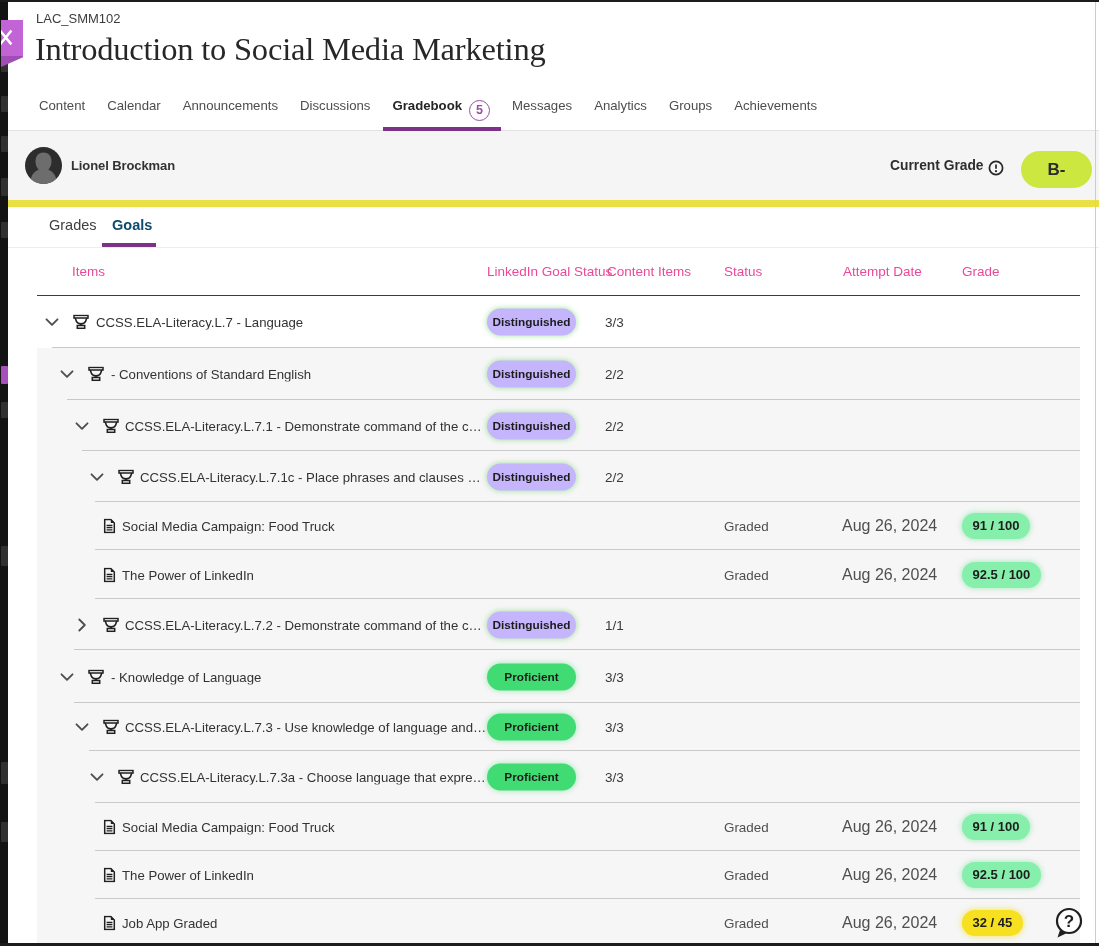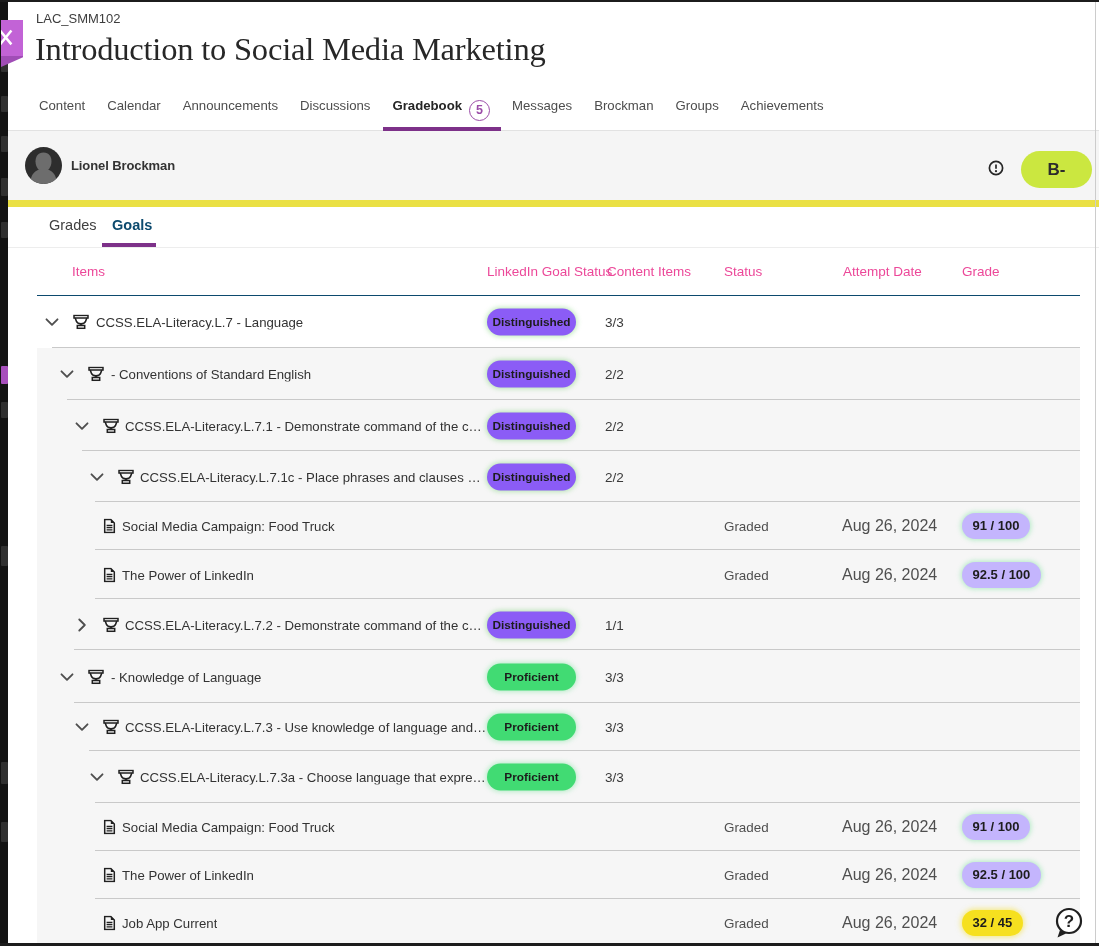--- a/index.html
+++ b/index.html
@@ -62,63 +62,64 @@
   .row { position:relative; width:1043px; }
   .row.n { background:#f6f6f6; }
   .row .bt { position:absolute; top:-1px; right:0; height:1px; background:#c9c9c9; }
   .row svg.chev { position:absolute; top:50%; transform:translateY(-50%); }
   .row svg.chev.r { transform:translateY(-50%) rotate(-90deg); }
   .row svg.ic { position:absolute; top:50%; transform:translateY(-50%); }
   .row .nm { position:absolute; top:50%; transform:translateY(-50%); font-size:13.2px; color:#333;
     white-space:nowrap; overflow:hidden; text-overflow:ellipsis; }
   .pill { position:absolute; left:450px; top:50%; transform:translateY(-50%); width:89px; height:27px;
     border-radius:14px; text-align:center; line-height:27px; font-size:11.8px; font-weight:bold; color:#1c1c1c; }
-  .pill.dist { background:#8b5cf6; box-shadow:0 0 5px 1px rgba(70,195,62,.38); }
+  .pill.dist { background:#c4b5fd; box-shadow:0 0 5px 1px rgba(70,195,62,.38); }
   .pill.prof { background:#41db73; box-shadow:0 0 5px 1px rgba(65,219,115,.38); }
   .cnt { position:absolute; left:568px; top:50%; transform:translateY(-50%); font-size:13.5px; color:#3a3a3a; }
   .stat { position:absolute; left:687px; top:50%; transform:translateY(-50%); font-size:13.4px; color:#4f4f4f; }
   .adate { position:absolute; left:805px; top:50%; transform:translateY(-50%); font-size:16px; color:#4f4f4f; }
   .gpill { position:absolute; left:925px; top:50%; transform:translateY(-50%); height:26px; border-radius:13px;
     padding:0 10.5px; line-height:26px; font-size:13px; font-weight:bold; color:#1d1d1d; white-space:nowrap; }
-  .gpill.g { background:#c4b5fd; box-shadow:0 0 5px 1px rgba(65,219,115,.38); }
+  .gpill.g { background:#86efac; box-shadow:0 0 5px 1px rgba(65,219,115,.38); }
   .gpill.y { background:#f6e01f; box-shadow:0 0 5px 1.5px rgba(246,224,31,.5); }
 
   .help { position:absolute; left:1053px; top:906px; z-index:50; }
 </style>
 </head>
 <body>
 <div class="page">
   <div class="cid">LAC_SMM102</div>
   <h1 class="title">Introduction to Social Media Marketing</h1>
   <nav class="tabs">
     <ul>
       <li>Content</li>
       <li>Calendar</li>
       <li>Announcements</li>
       <li>Discussions</li>
       <li class="active">Gradebook<span class="badge5">5</span></li>
       <li>Messages</li>
-      <li>Brockman</li>
+      <li>Analytics</li>
       <li>Groups</li>
       <li>Achievements</li>
     </ul>
     <div class="gb-line"></div>
   </nav>
   <div class="student">
     <div class="avatar"><svg width="37" height="37" viewBox="0 0 37 37">
       <circle cx="18.5" cy="18.5" r="18.5" fill="#2d2d2d"></circle>
       <clipPath id="av">
             <circle cx="18.5" cy="18.5" r="18.5"></circle>
           </clipPath>
       <g clip-path="url(#av)" fill="#6d6d6d">
         <path d="M18.5 5.5 C24 5.5 26.5 9.5 26.5 14.5 C26.5 19.5 23.5 24.5 18.5 24.5 C13.5 24.5 10.5 19.5 10.5 14.5 C10.5 9.5 13 5.5 18.5 5.5 Z"></path>
         <path d="M18.5 22 C27 22 31.5 27.5 32 37 L5 37 C5.5 27.5 10 22 18.5 22 Z"></path>
       </g>
     </svg></div>
     <div class="sname">Lionel Brockman</div>
+    <div class="cg-label">Current Grade</div>
     <svg class="cg-info" width="16" height="16" viewBox="0 0 16 16">
       <circle cx="8" cy="8" r="6.6" fill="none" stroke="#262626" stroke-width="1.7"></circle>
       <line x1="8" y1="4.4" x2="8" y2="8.8" stroke="#262626" stroke-width="1.7"></line>
       <circle cx="8" cy="11.2" r="1.1" fill="#262626"></circle>
     </svg>
     <div class="bpill">B-</div>
   </div>
   <div class="ybar"></div>
   <div class="subtabs">
     <span class="t grades">Grades</span>
@@ -311,21 +312,21 @@
       </div>
       <div class="row n" style="height:48px">
         <i class="bt" style="left:58px"></i>
         <svg class="ic" style="left:66px" width="13" height="15" viewBox="0 0 13 15">
           <path d="M1.7 1 H7.8 L11.3 4.5 V14 H1.7 Z" fill="none" stroke="#202020" stroke-width="1.5"></path>
           <path d="M7.8 1 L11.3 4.5 H7.8 Z" fill="#202020"></path>
           <line x1="3.6" y1="7" x2="9.4" y2="7" stroke="#202020" stroke-width="1.3"></line>
           <line x1="3.6" y1="9.2" x2="9.4" y2="9.2" stroke="#202020" stroke-width="1.3"></line>
           <line x1="3.6" y1="11.4" x2="9.4" y2="11.4" stroke="#202020" stroke-width="1.3"></line>
         </svg>
-        <span class="nm" style="left:85px">Job App Current</span>
+        <span class="nm" style="left:85px">Job App Graded</span>
         <span class="stat">Graded</span>
         <span class="adate">Aug 26, 2024</span>
         <span class="gpill y">32 / 45</span>
       </div>
     </div>
 </div>
 
 <div class="rail">
   <div class="frag" style="top:58px; height:14px;"></div>
   <div class="frag" style="top:96px; height:16px;"></div>

